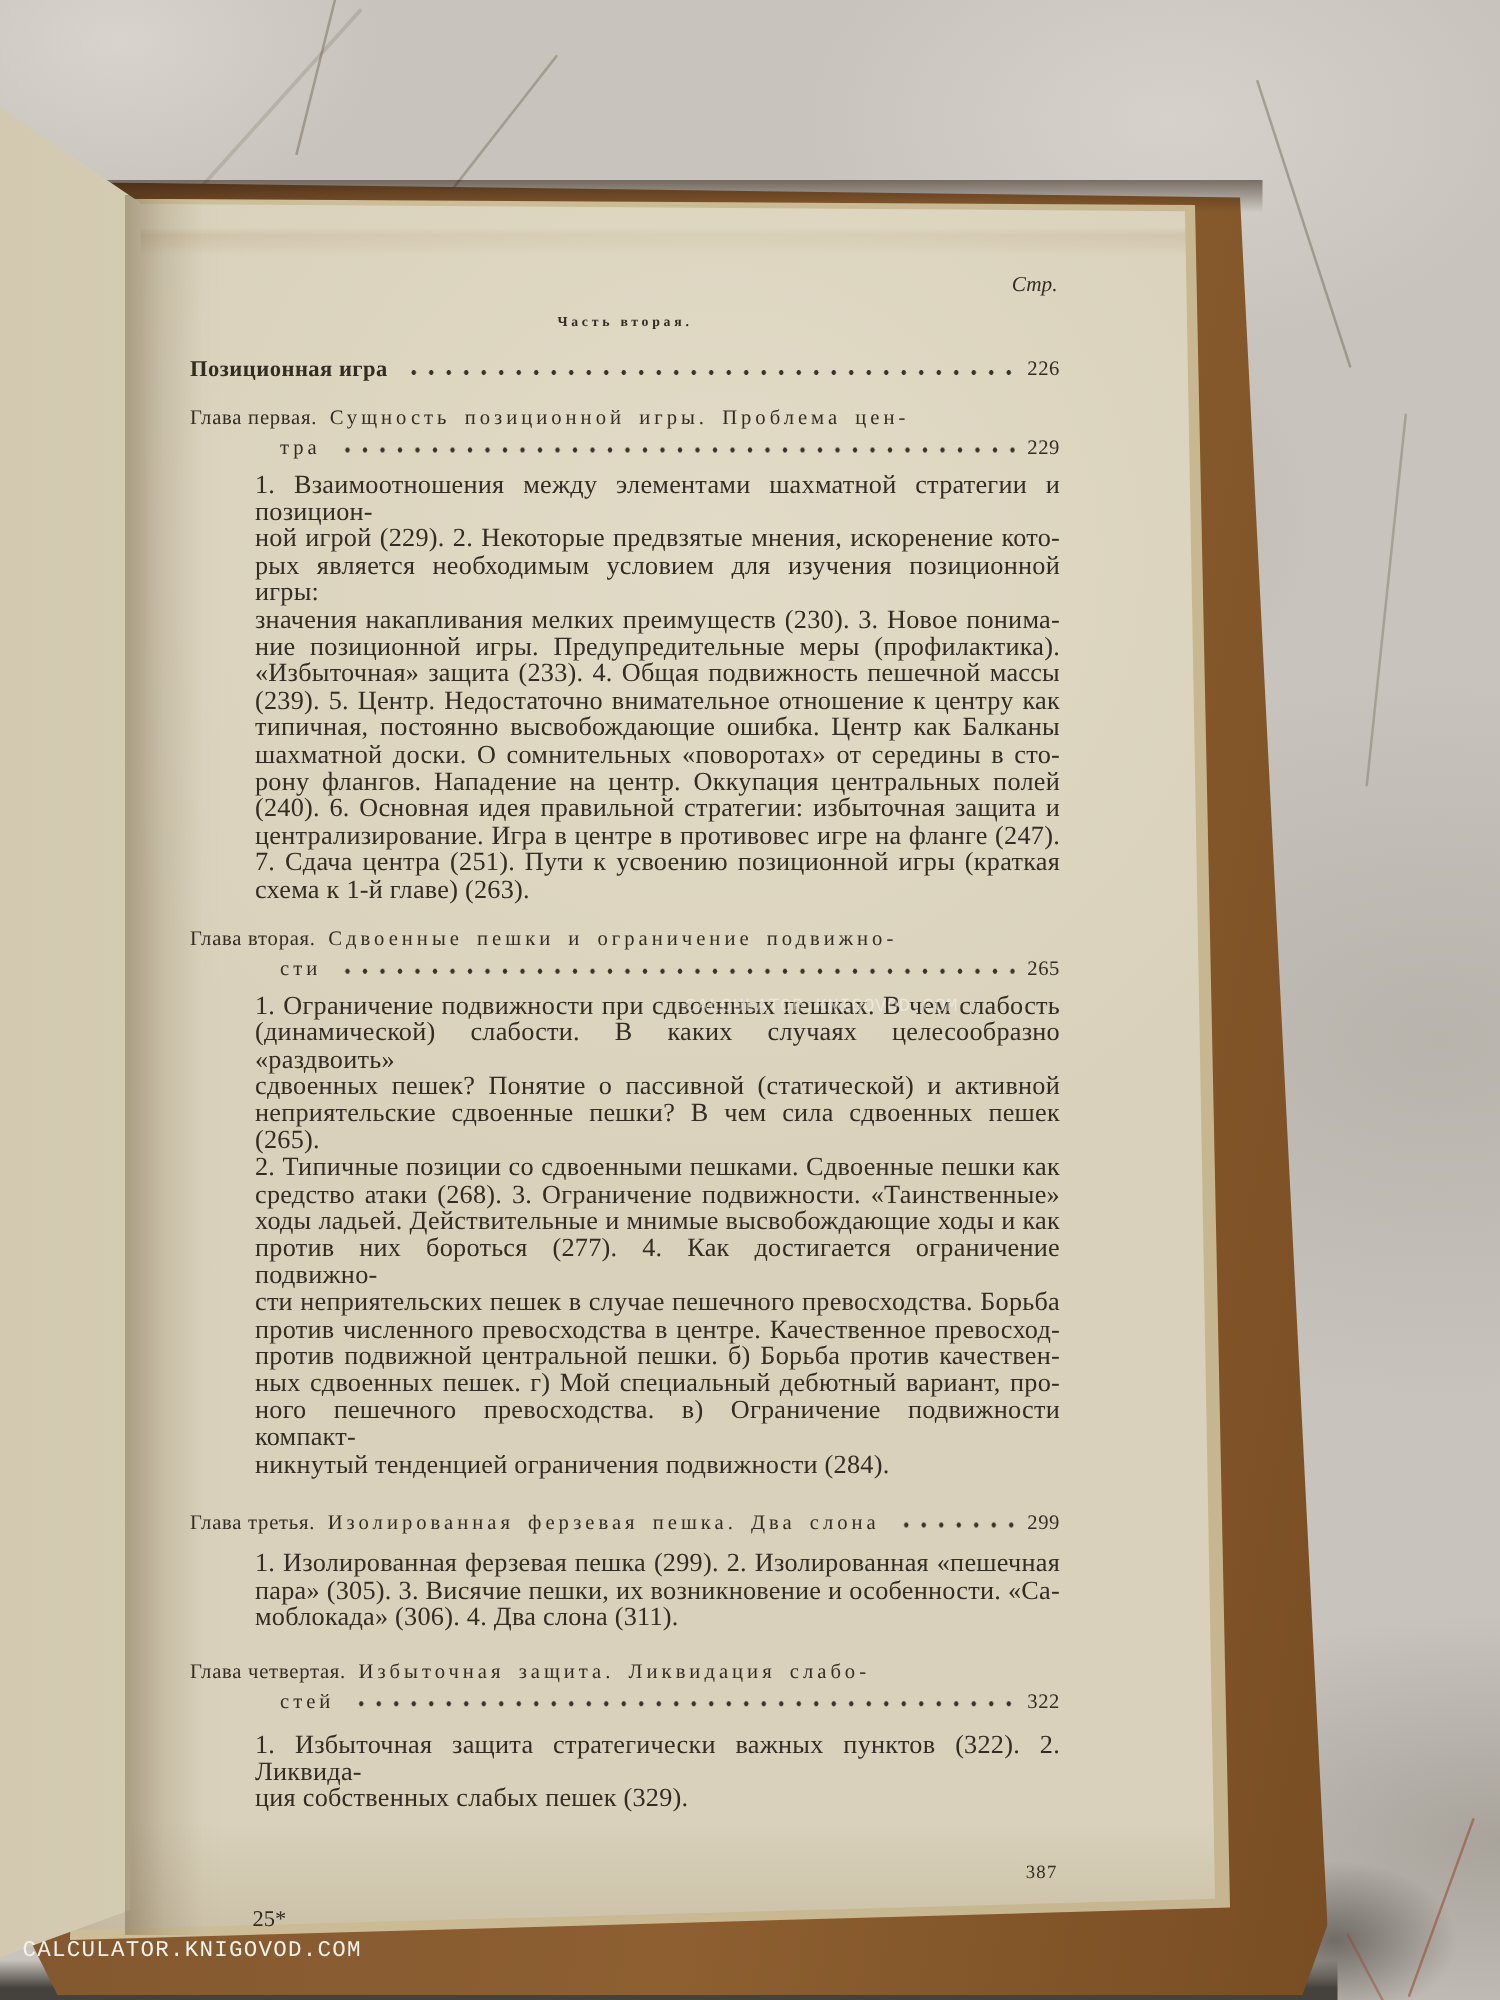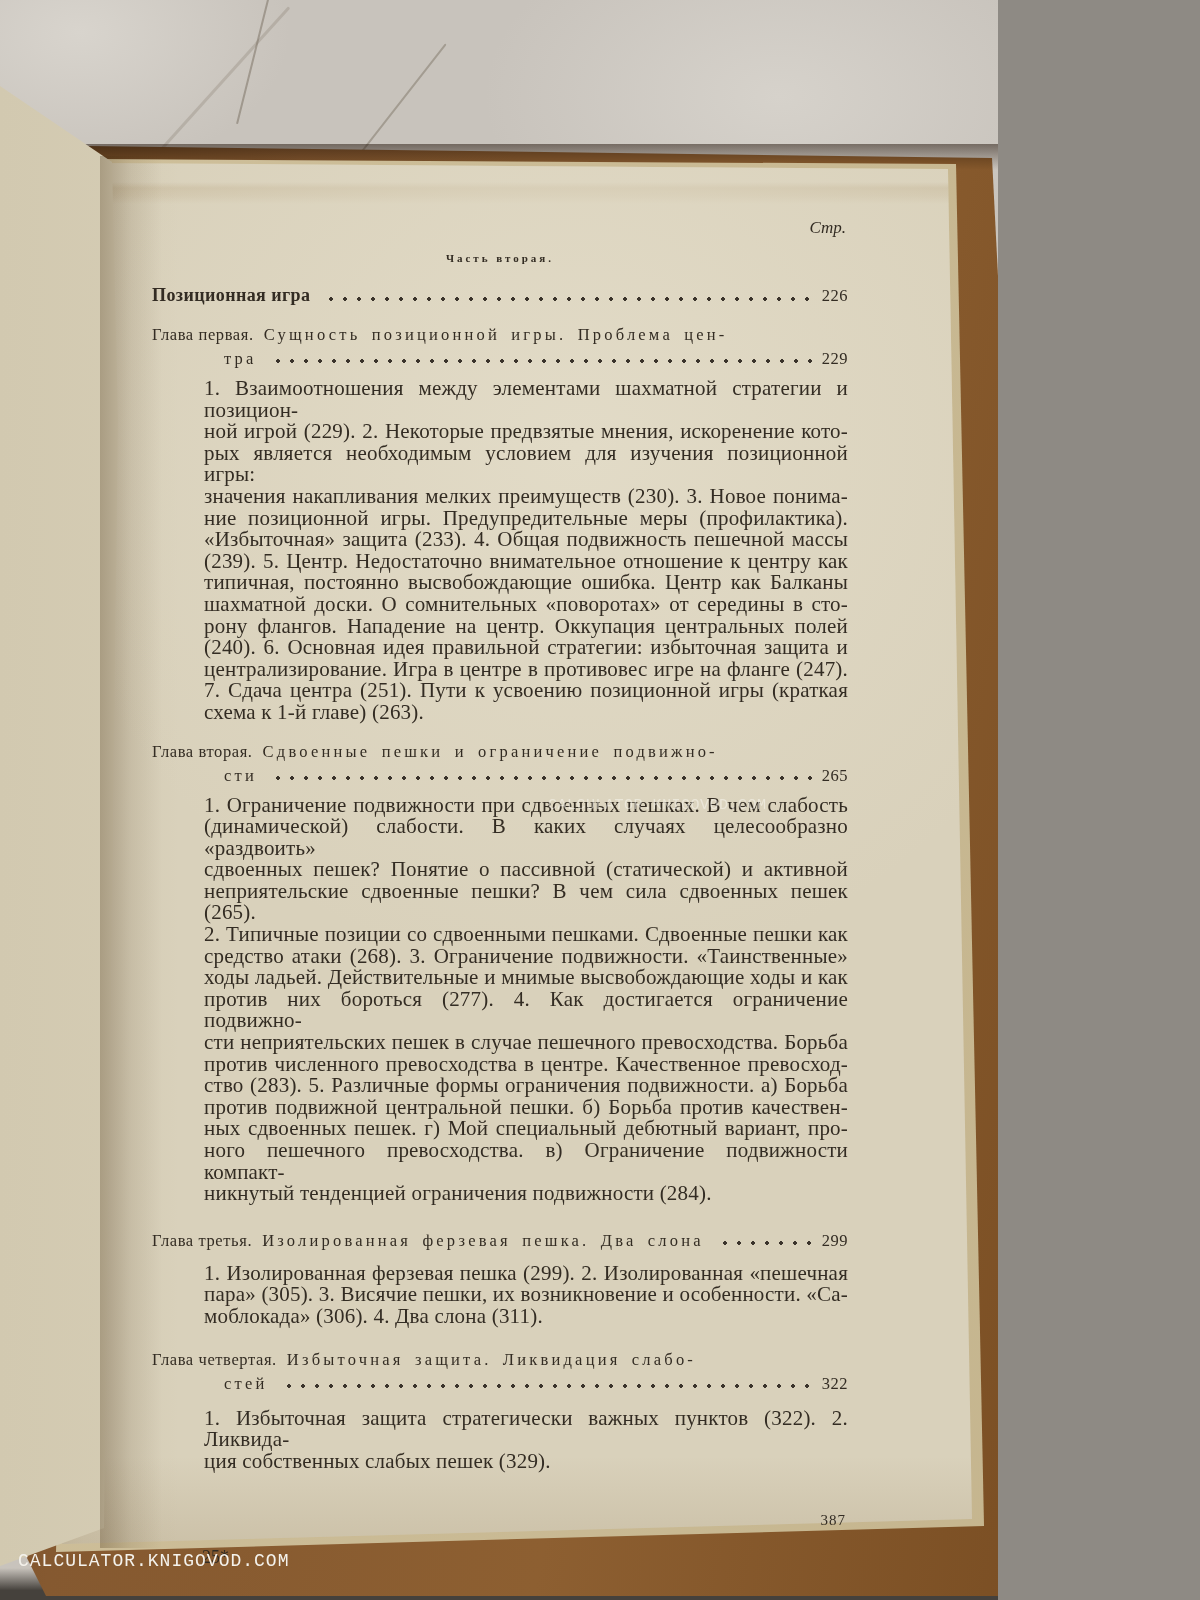--- a/index.html
+++ b/index.html
@@ -1,27 +1,26 @@
 <!DOCTYPE html>
 <html><head>
 <meta charset="utf-8">
 <style>
   html,body{margin:0;padding:0;background:#8e8a84;}
   .scene{
-    position:relative;width:958px;height:1600px;overflow:hidden;
+    position:relative;width:1200px;height:1600px;overflow:hidden;
     font-family:"Liberation Serif","DejaVu Serif",serif;color:#332c23;
     background-color:#c8c3bc;
     background-image:
       radial-gradient(420px 260px at 78% 6%, #d6d2cb 0%, rgba(214,210,203,0) 70%),
       radial-gradient(300px 200px at 8% 2%, #d8d4cd 0%, rgba(216,212,205,0) 70%),
       radial-gradient(520px 330px at 58% 26%, rgba(148,142,134,0.38) 0%, rgba(148,142,134,0) 70%),
       radial-gradient(620px 420px at 96% 52%, rgba(168,163,155,0.5) 0%, rgba(168,163,155,0) 70%),
       radial-gradient(140px 90px at 89% 97%, rgba(52,47,42,0.55), rgba(52,47,42,0) 70%),
       radial-gradient(500px 260px at 100% 92%, rgba(130,124,116,0.45), rgba(130,124,116,0) 70%);
-    padding-left: 40px;
   }
   .vein{position:absolute;border-radius:2px;}
   .floor{position:absolute;left:0;top:1568px;width:1070px;height:32px;
     background:linear-gradient(180deg, rgba(62,57,52,0) 0%, #45413c 70%);z-index:0;}
   
   .cover{
     position:absolute;left:0;top:0;width:1200px;height:1600px;z-index:1;
     clip-path:polygon(88px 146px, 992px 158px, 1062px 1540px, 1042px 1596px, 46px 1596px, 14px 1532px);
     background-color:#7e5224;
     background-image:
@@ -58,21 +57,21 @@
     background:linear-gradient(90deg,#d2c9b0 0%,#dbd3bd 42%,#bdb295 88%,#8d7e5e 100%);
   }
   .nb-num{position:absolute;color:#473f30;font-size:16px;letter-spacing:0.5px;}
   .gutter{position:absolute;left:100px;top:156px;width:62px;height:1392px;z-index:5;
     background:linear-gradient(90deg, rgba(72,50,20,0.30), rgba(72,50,20,0.10) 50%, rgba(72,50,20,0) 100%);}
   
   .content{position:absolute;left:152px;top:218px;width:696px;z-index:6;}
   .col-header{text-align:right;font-style:italic;font-size:17px;line-height:20px;padding-right:2px;}
   .part-title{text-align:center;font-size:11px;font-weight:bold;letter-spacing:3px;margin-top:8px;line-height:24px;}
   .frow{display:flex;align-items:baseline;}
-  .entry-row{margin-top:12px;font-size:18px;font-weight:bold;line-height:26px;letter-spacing:0.4px;}
+  .entry-row{margin-top:12px;font-size:18px;font-weight:bold;line-height:26px;letter-spacing:0.4px;align-items:flex-end;}
   .leader{flex:1 1 20px;align-self:stretch;margin:0 6px 0 10px;
     background-image:radial-gradient(circle, #3a332b 1.7px, rgba(0,0,0,0) 2.1px);
     background-size:14px 12px;background-repeat:repeat-x;background-position:left 4px bottom 4px;}
   .pnum{font-size:16.5px;font-weight:normal;letter-spacing:0.5px;min-width:30px;text-align:right;}
   .chapter{margin-top:14px;font-size:16.5px;line-height:24px;}
   .prefix{letter-spacing:0.6px;margin-right:10px;white-space:nowrap;}
   .spaced{letter-spacing:3.2px;word-spacing:4px;}
   .ch-line2{display:flex;align-items:baseline;}
   .cont-indent{margin-left:72px;white-space:nowrap;text-align:center;}
   .summary{margin:7px 0 0 52px;width:644px;font-size:21px;line-height:21.6px;letter-spacing:0.2px;}
@@ -164,21 +163,20 @@
       <div class="jline">1. Ограничение подвижности при сдвоенных пешках. В чем слабость</div>
       <div class="jline">(динамической) слабости. В каких случаях целесообразно «раздвоить»</div>
       <div class="jline">сдвоенных пешек? Понятие о пассивной (статической) и активной</div>
       <div class="jline">неприятельские сдвоенные пешки? В чем сила сдвоенных пешек (265).</div>
       <div class="jline">2. Типичные позиции со сдвоенными пешками. Сдвоенные пешки как</div>
       <div class="jline">средство атаки (268). 3. Ограничение подвижности. «Таинственные»</div>
       <div class="jline">ходы ладьей. Действительные и мнимые высвобождающие ходы и как</div>
       <div class="jline">против них бороться (277). 4. Как достигается ограничение подвижно-</div>
       <div class="jline">сти неприятельских пешек в случае пешечного превосходства. Борьба</div>
       <div class="jline">против численного превосходства в центре. Качественное превосход-</div>
-      <div class="jline">ство (283). 5. Различные формы ограничения подвижности. а) Борьба</div>
       <div class="jline">против подвижной центральной пешки. б) Борьба против качествен-</div>
       <div class="jline">ных сдвоенных пешек. г) Мой специальный дебютный вариант, про-</div>
       <div class="jline">ного пешечного превосходства. в) Ограничение подвижности компакт-</div>
       <div class="jline last">никнутый тенденцией ограничения подвижности (284).</div>
     </div>
 
     <div class="chapter frow" style="margin-top:24px;">
       <span class="prefix">Глава третья.</span>
       <span class="spaced" style="white-space:nowrap;">Изолированная ферзевая пешка. Два слона</span>
       <span class="leader"></span>

